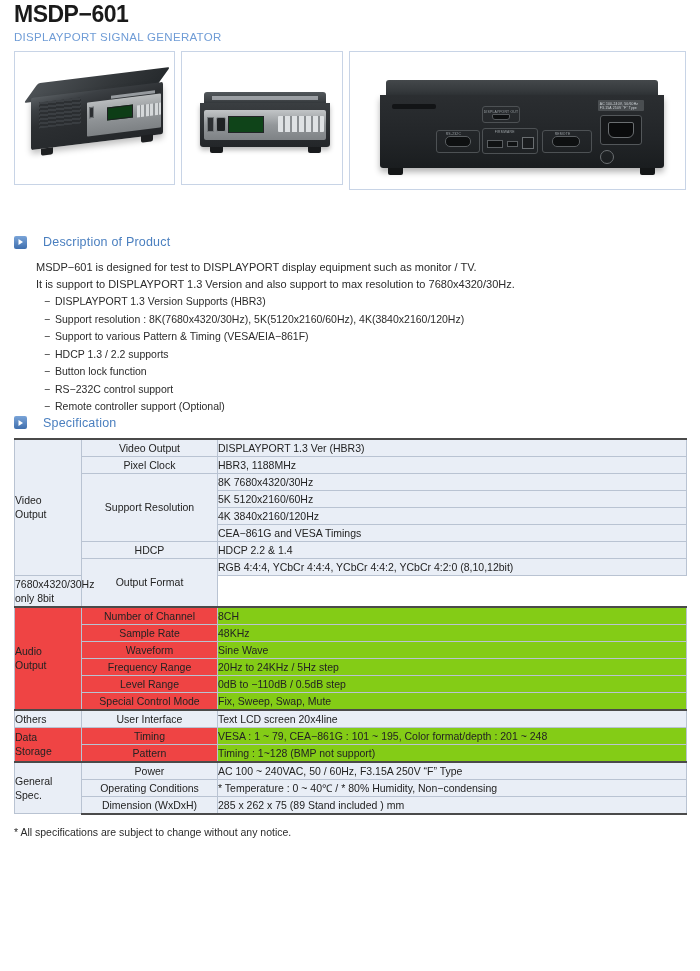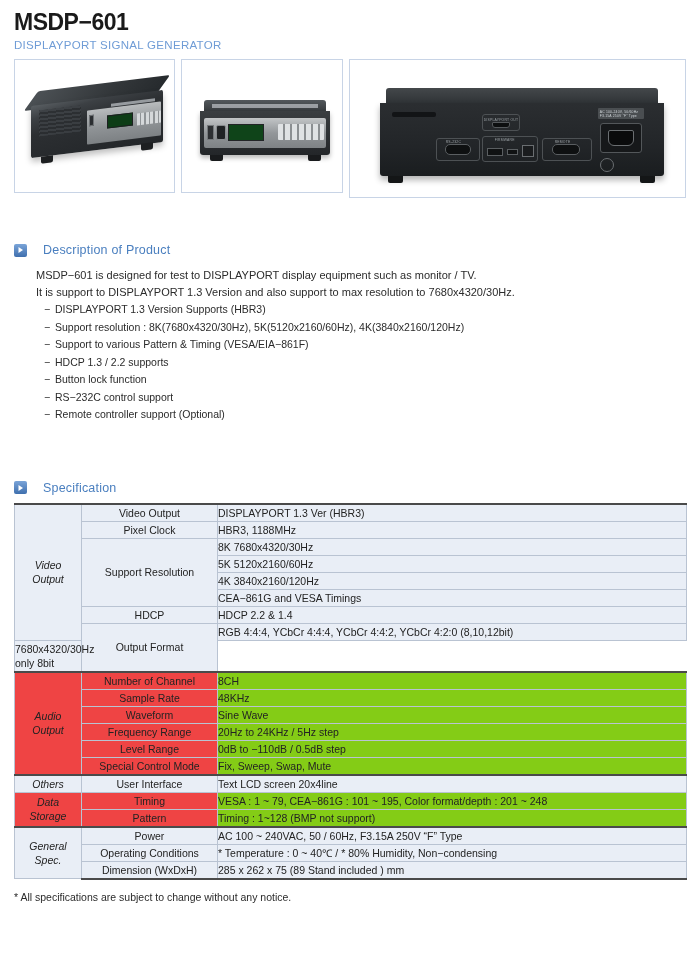--- a/index.html
+++ b/index.html
@@ -8,21 +8,21 @@
     width: 700px; height: 971px;
     background: #ffffff;
     font-family: "Liberation Sans", sans-serif;
     color: #231f20;
   }
   .page { position: relative; width: 700px; height: 971px; padding: 0 14px; }
 
   
   .prod-title {
     font-size: 23px; font-weight: bold; letter-spacing: -0.5px;
-    color: #1a1a1a; padding-top: 10px; line-height: 1.1;
+    color: #1a1a1a; padding-top: 2px; line-height: 1.1;
   }
   .prod-sub {
     font-size: 11.5px; color: #6f9cd6; letter-spacing: 0.3px;
     margin-top: 4px; margin-bottom: 8px;
   }
 
   
   .photo-row { display: flex; gap: 6px; margin-top: 4px; }
   .photo-frame {
     border: 1px solid #c8d4e6; background: #fff;
@@ -166,38 +166,38 @@
   #desc-section { margin-top: 45px; }
   .desc-body { margin: 10px 0 0 22px; font-size: 11px; line-height: 17px; color: #2b2b2b; }
   .desc-body .p { margin: 0; }
   .bullet-list { margin: 0 0 0 8px; }
   .bullet-list .bl {
     font-size: 10.5px; line-height: 17.5px; color: #2b2b2b;
     white-space: nowrap;
   }
   .bullet-list .bl .dash { display: inline-block; width: 11px; color:#2b2b2b; }
 
-  #spec-section { margin-top: 57px; }
+  #spec-section { }
 
   
   table.spec {
     width: 672px; border-collapse: collapse; margin-top: 8px;
     table-layout: fixed;
   }
   table.spec td {
     border: 1px solid #b9c3d2;
     font-size: 10.5px; color: #232323;
     height: 17px; padding: 1px 0;
     line-height: 14px;
   }
   col.c1 { width: 67px; }
   col.c2 { width: 136px; }
   col.c3 { width: 469px; }
 
-  td.grp { text-align: center; vertical-align: middle; font-style: italic; }
+  td.grp { text-align: left; vertical-align: middle; }
   td.key { text-align: center; vertical-align: middle; }
   td.val { text-align: left; padding-left: 7px; }
 
   
   tr.shade td { background: #e9eef6; }
   tr.plain td { background: #84cc16; }
   tr.plain td.grp, tr.plain td.key { background: #ef4444; }
 
   
   tr.topline td { border-top: 2px solid #4a4a4a; }

